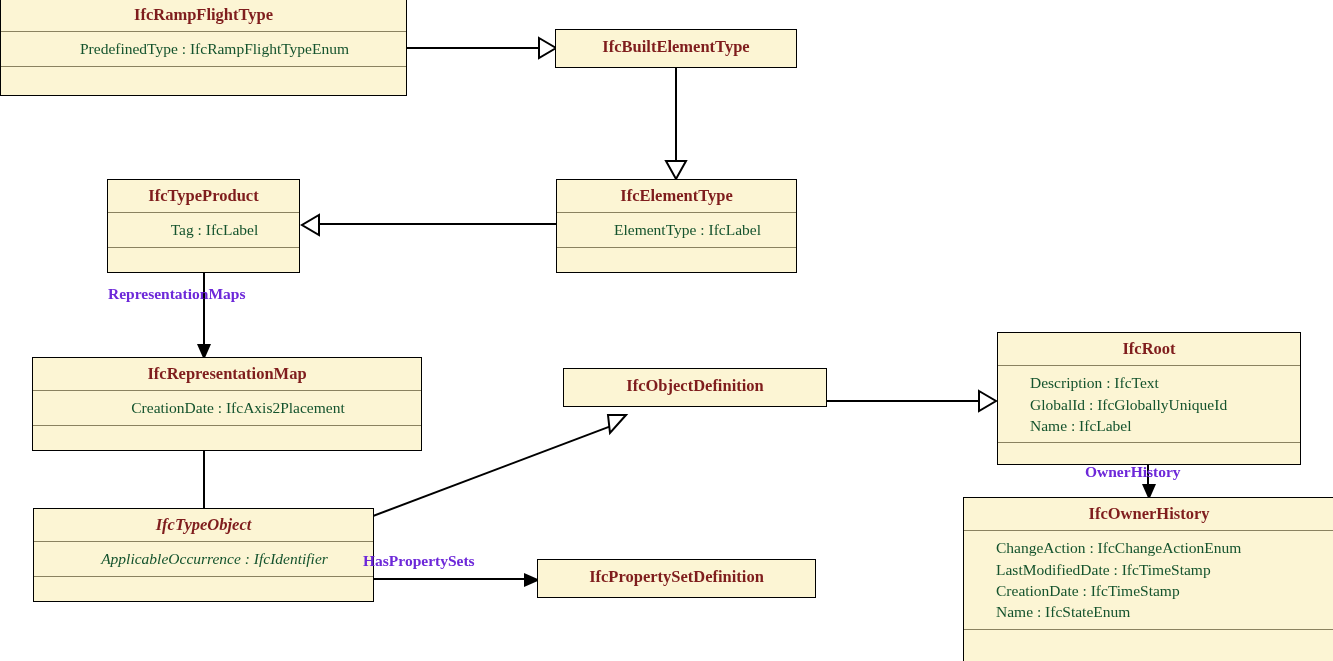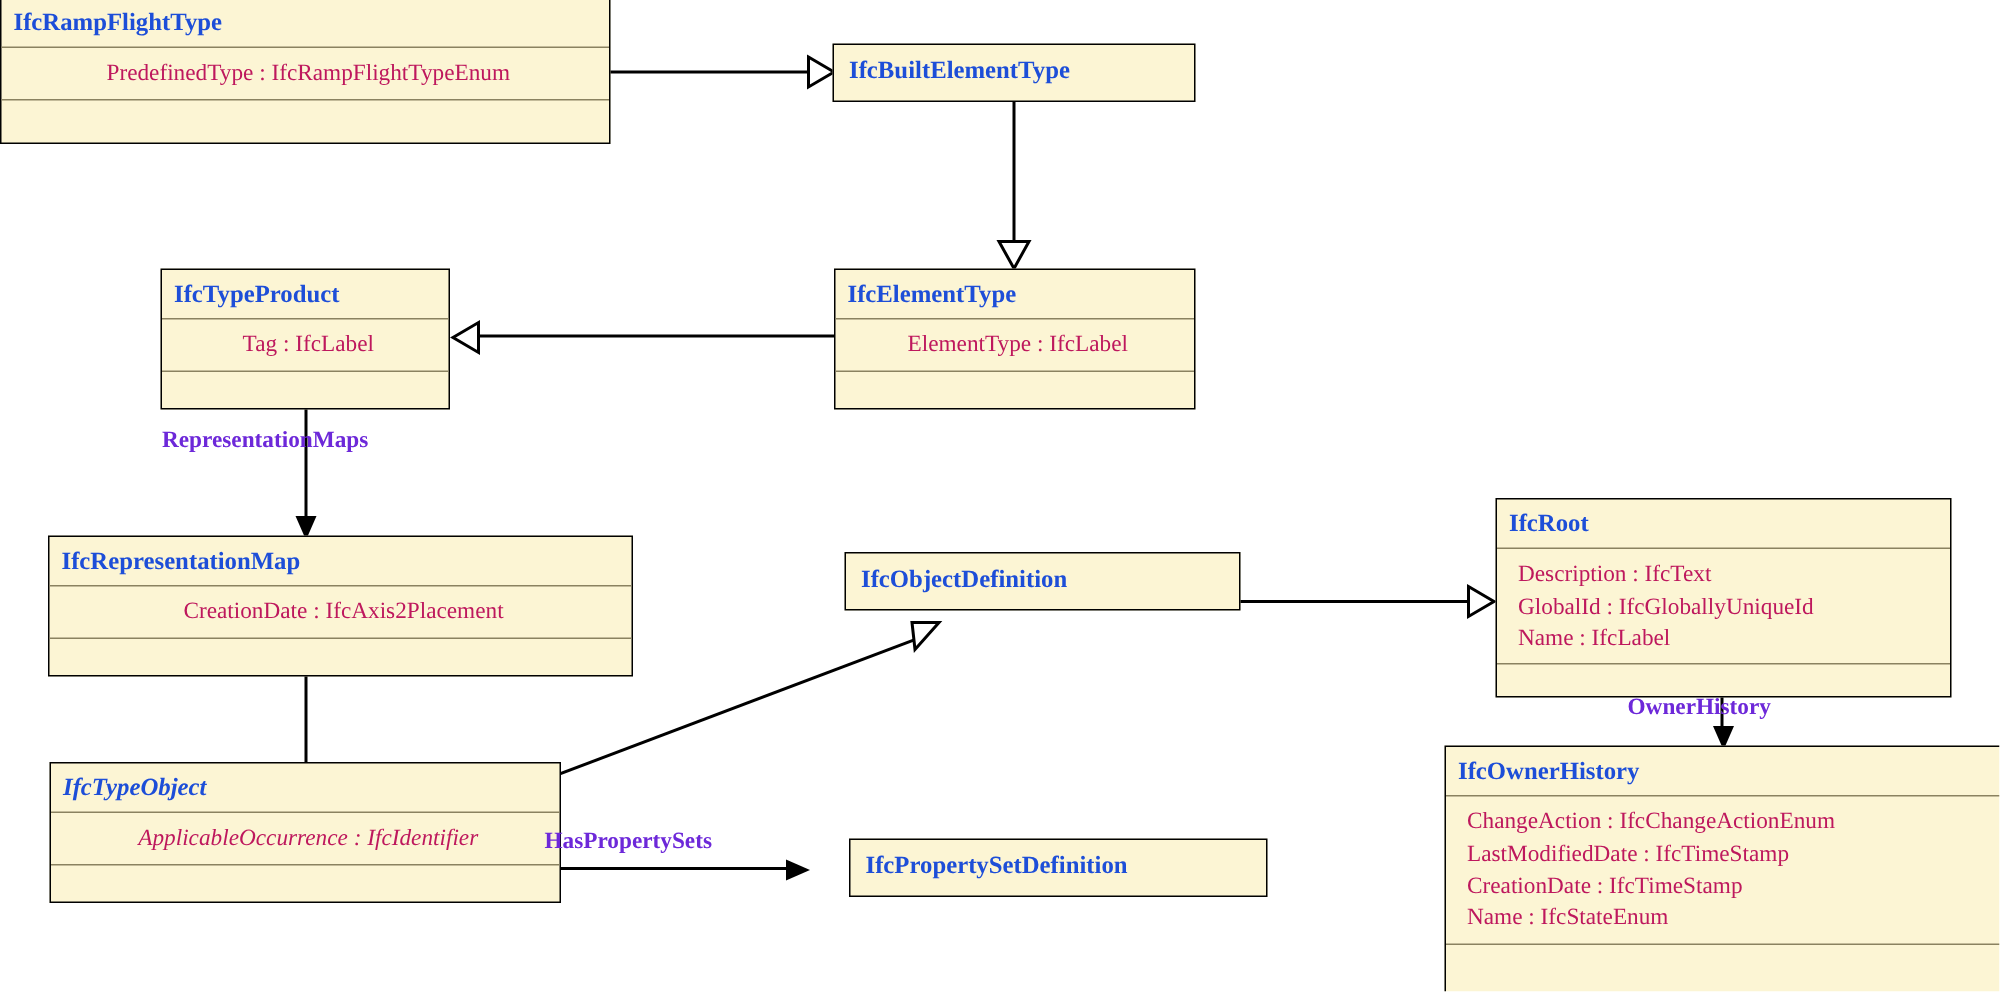--- a/index.html
+++ b/index.html
@@ -20,36 +20,36 @@
     position: absolute;
     box-sizing: border-box;
     background: #fcf5d4;
     border: 1.6px solid #000000;
     display: flex;
     flex-direction: column;
     z-index: 3;
   }
   .uml-title {
     font-weight: bold;
-    text-align: left;
+    text-align: center;
     font-size: 16.5px;
     line-height: 1.1;
     padding: 7px 8px 7px 8px;
-    color: #1d4ed8;
+    color: #7f1d1d;
     white-space: nowrap;
   }
   .uml-sep {
     height: 0;
     border-top: 1.4px solid #8a8260;
   }
   .uml-attrs {
-    padding: 6px 10px 6px 14px;
+    padding: 6px 10px 6px 32px;
     font-size: 15.5px;
     line-height: 1.38;
-    color: #be185d;
+    color: #14532d;
   }
   .uml-attrs.centered { text-align: center; }
   .uml-attrs.lefted { text-align: left; }
   .uml-attr { white-space: nowrap; }
   .uml-ops {
     flex: 1 1 auto;
     min-height: 16px;
   }
   .title-only > .uml-title { padding: 8px 10px; }
 
@@ -202,21 +202,21 @@
   <div class="uml-box" style="left:33px; top:508px; width:341px; height:94px;font-style:italic;">
     <div class="uml-title">IfcTypeObject</div>
     <div class="uml-sep"></div>
     <div class="uml-attrs centered">
       <div class="uml-attr">ApplicableOccurrence : IfcIdentifier</div>
     </div>
     <div class="uml-sep"></div>
     <div class="uml-ops"></div>
   </div>
 
-  <div class="uml-box title-only" style="left:537px; top:559px; width:279px; height:39px;margin-left:29px;">
+  <div class="uml-box title-only" style="left:537px; top:559px; width:279px; height:39px;">
     <div class="uml-title">IfcPropertySetDefinition</div>
   </div>
 
   <div class="uml-box" style="left:963px; top:497px; width:372px; height:166px;">
     <div class="uml-title">IfcOwnerHistory</div>
     <div class="uml-sep"></div>
     <div class="uml-attrs lefted">
       <div class="uml-attr">ChangeAction : IfcChangeActionEnum</div>
       <div class="uml-attr">LastModifiedDate : IfcTimeStamp</div>
       <div class="uml-attr">CreationDate : IfcTimeStamp</div>

